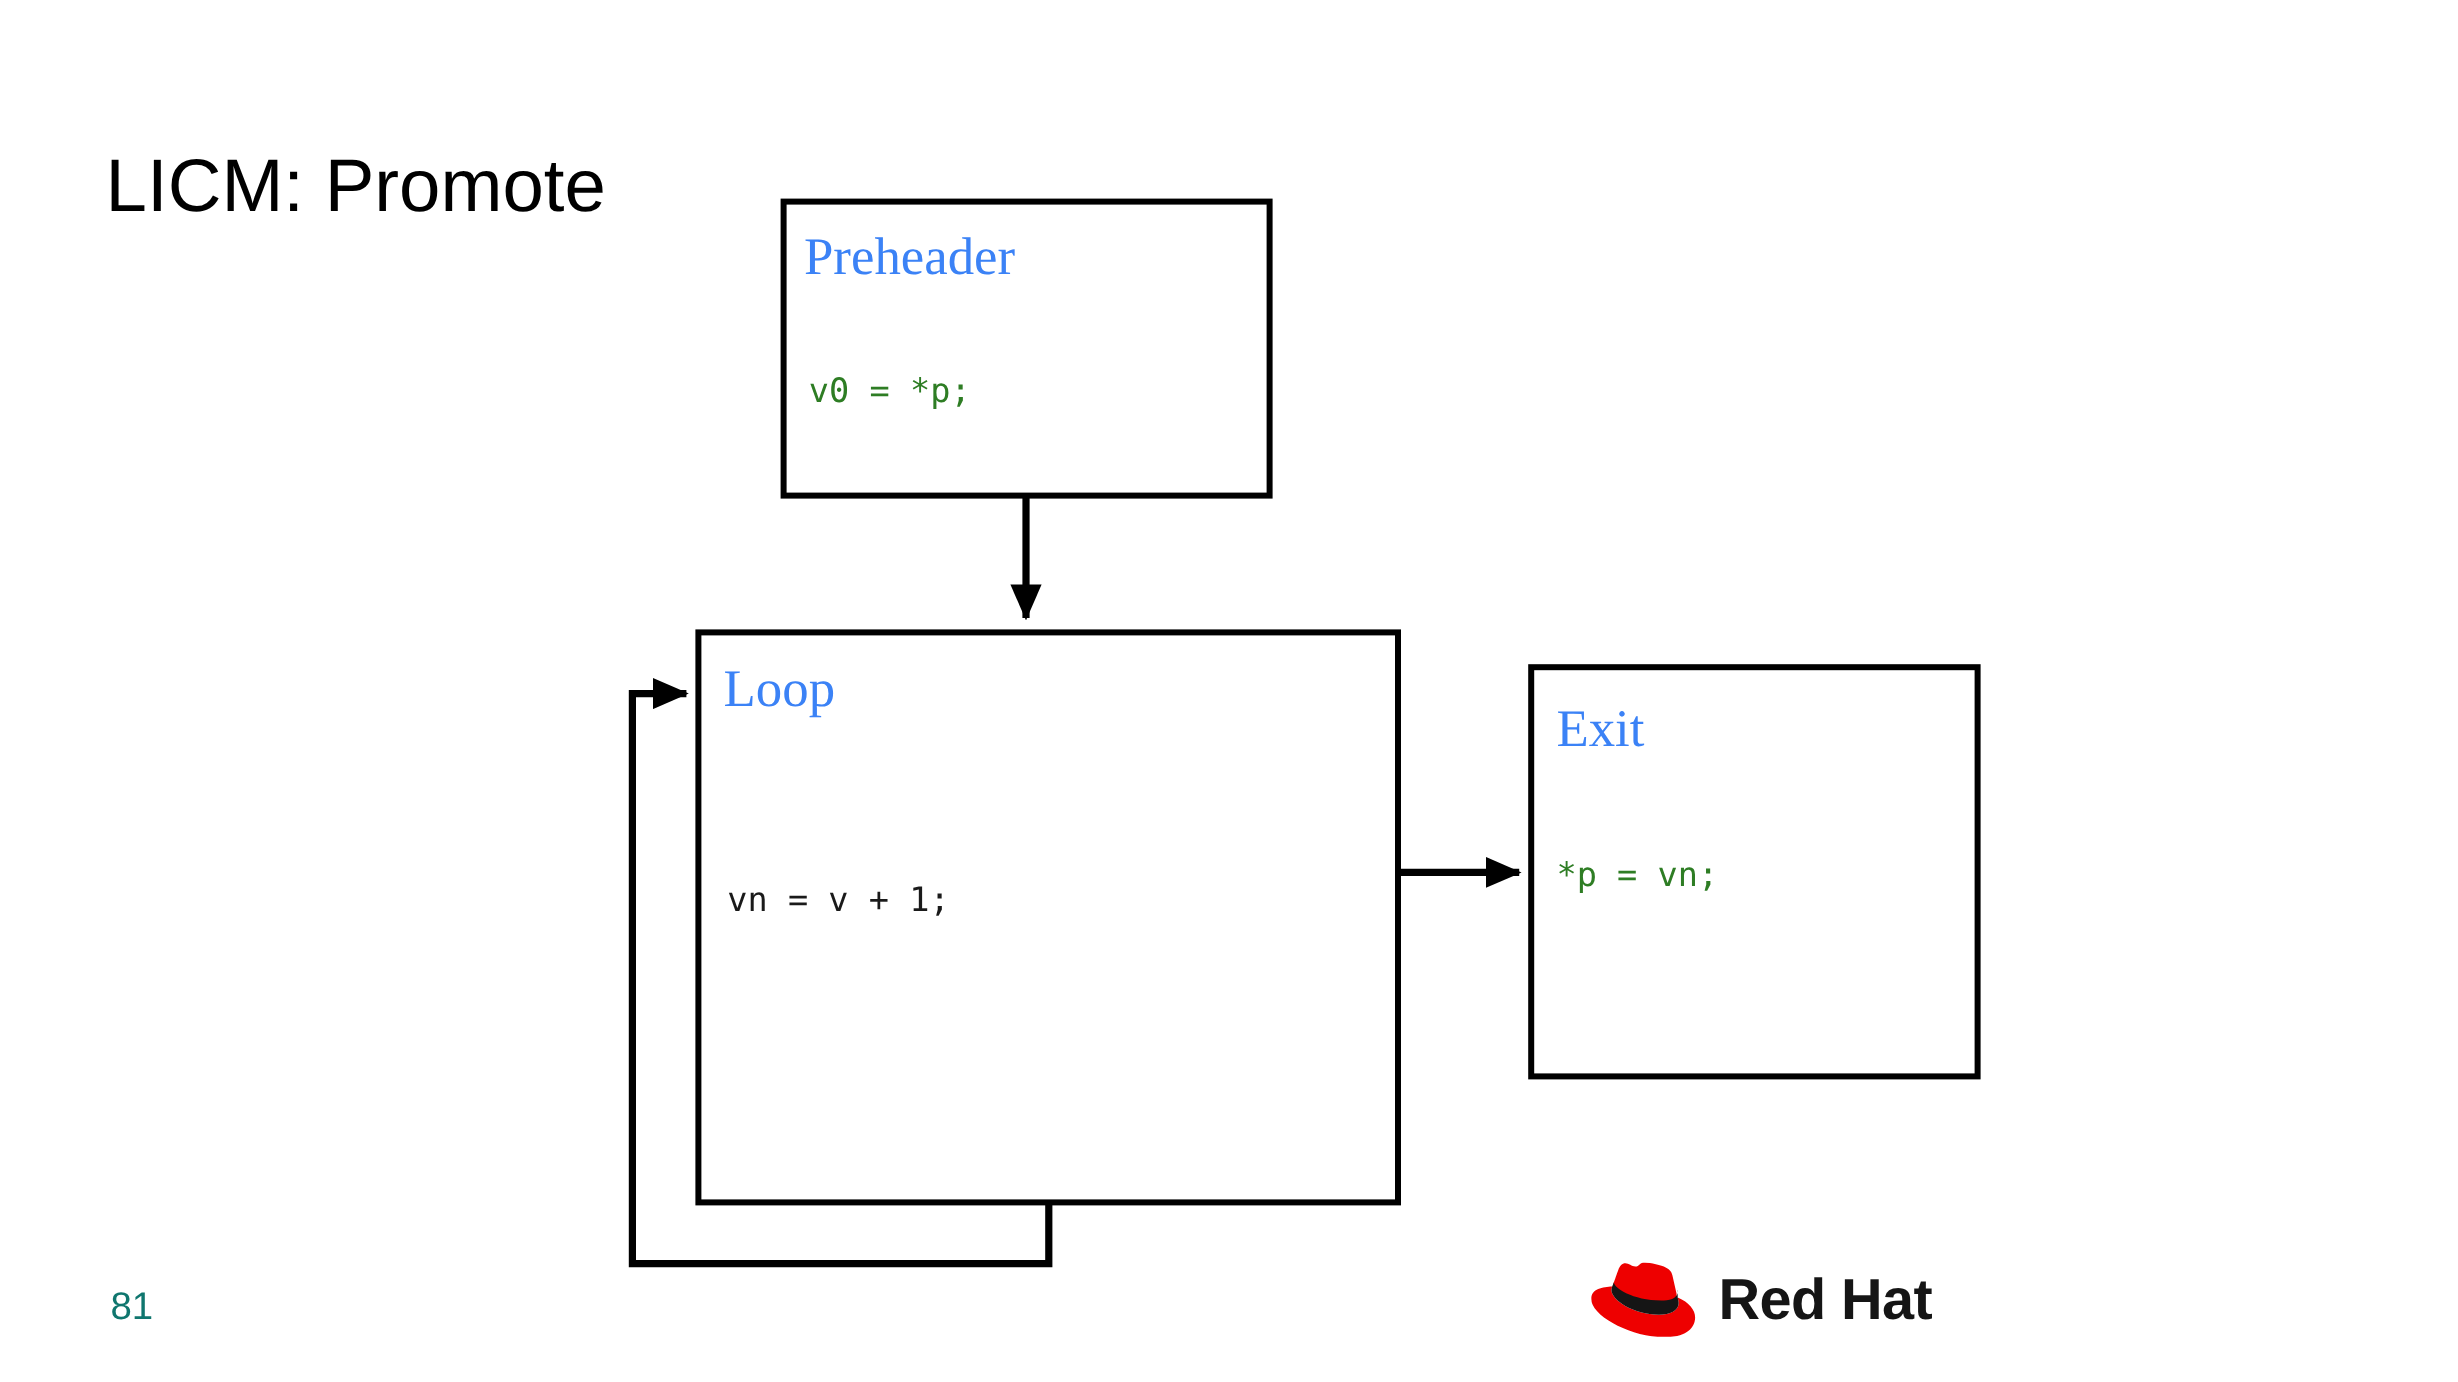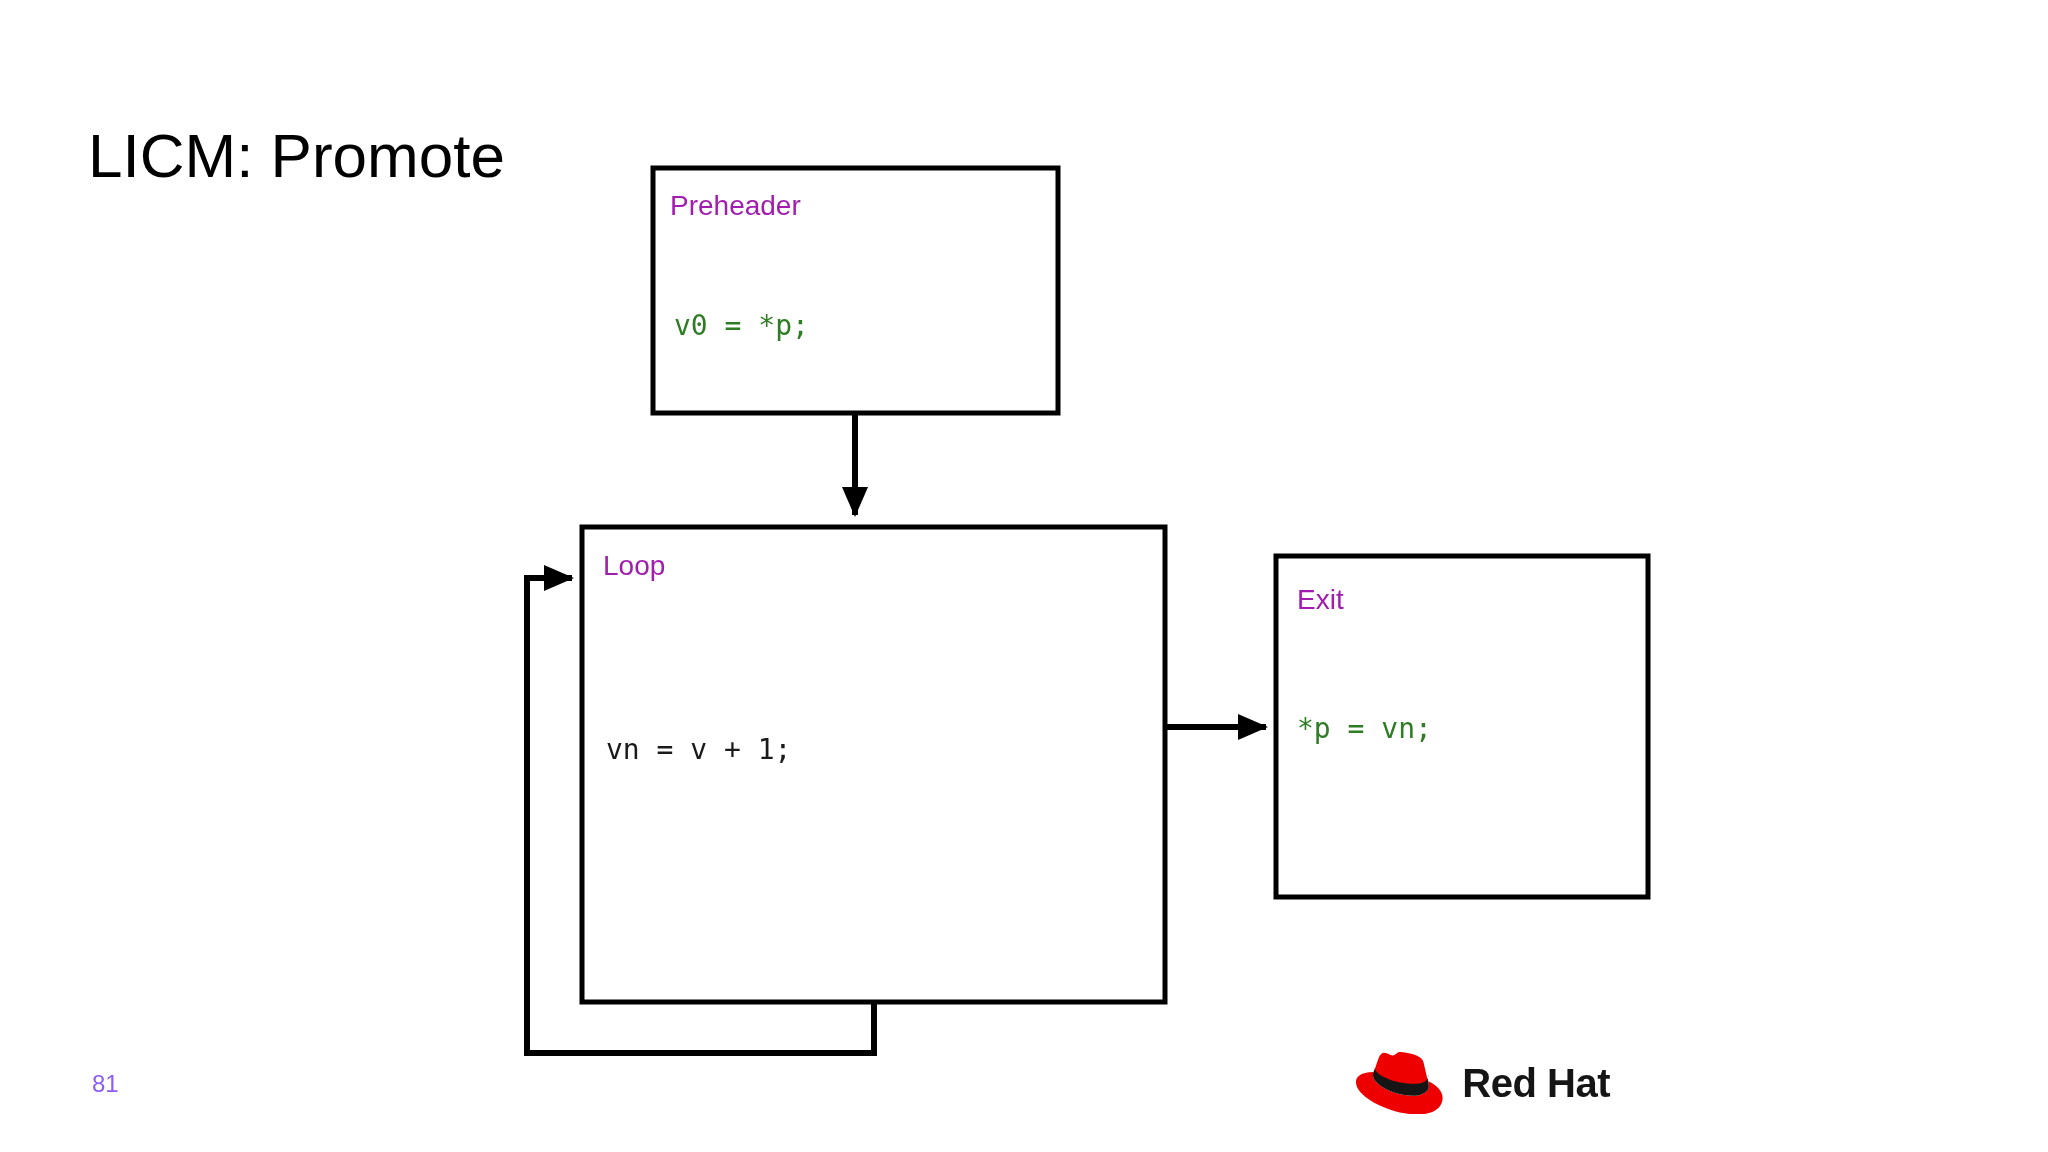--- a/index.html
+++ b/index.html
@@ -34,25 +34,25 @@
     position: absolute;
     left: 0;
     top: 0;
     width: 2048px;
     height: 1152px;
   }
 
   
   .block-label {
     position: absolute;
-    font-size: 28px;
+    font-size: 44px;
     line-height: 1;
-    color: #a21caf;
+    color: #3b82f6;
     white-space: nowrap;
-    font-family: Liberation Sans, sans-serif;
+    font-family: Liberation Serif, serif;
   }
   .code-line {
     position: absolute;
     font-family: "DejaVu Sans Mono", monospace;
     font-size: 28px;
     line-height: 52px;
     white-space: pre;
     letter-spacing: 0px;
   }
   .code-green { color: #2E7D24; }
@@ -69,37 +69,37 @@
 
   
   #exit-label { left: 1297px; top: 586px; }
   #exit-code  { left: 1297px; top: 703px; text-align: right; }
 
   
   #page-number {
     position: absolute;
     left: 92px;
     top: 1070px;
-    font-size: 24px;
-    color: #8b5cf6;
+    font-size: 32px;
+    color: #0f766e;
     font-family: "Liberation Sans", sans-serif;
   }
 
   
   #logo {
     position: absolute;
     right: 62px;
     top: 1052px;
     display: flex;
     align-items: center;
     gap: 14px;
   }
   #logo-mark { display: block; }
   #logo-text {
-    font-size: 40px;
+    font-size: 48px;
     font-weight: bold;
     color: #151515;
     letter-spacing: -0.5px;
     font-family: "Liberation Sans", sans-serif;
     white-space: nowrap;
   }
 </style>
 </head>
 <body>
 

